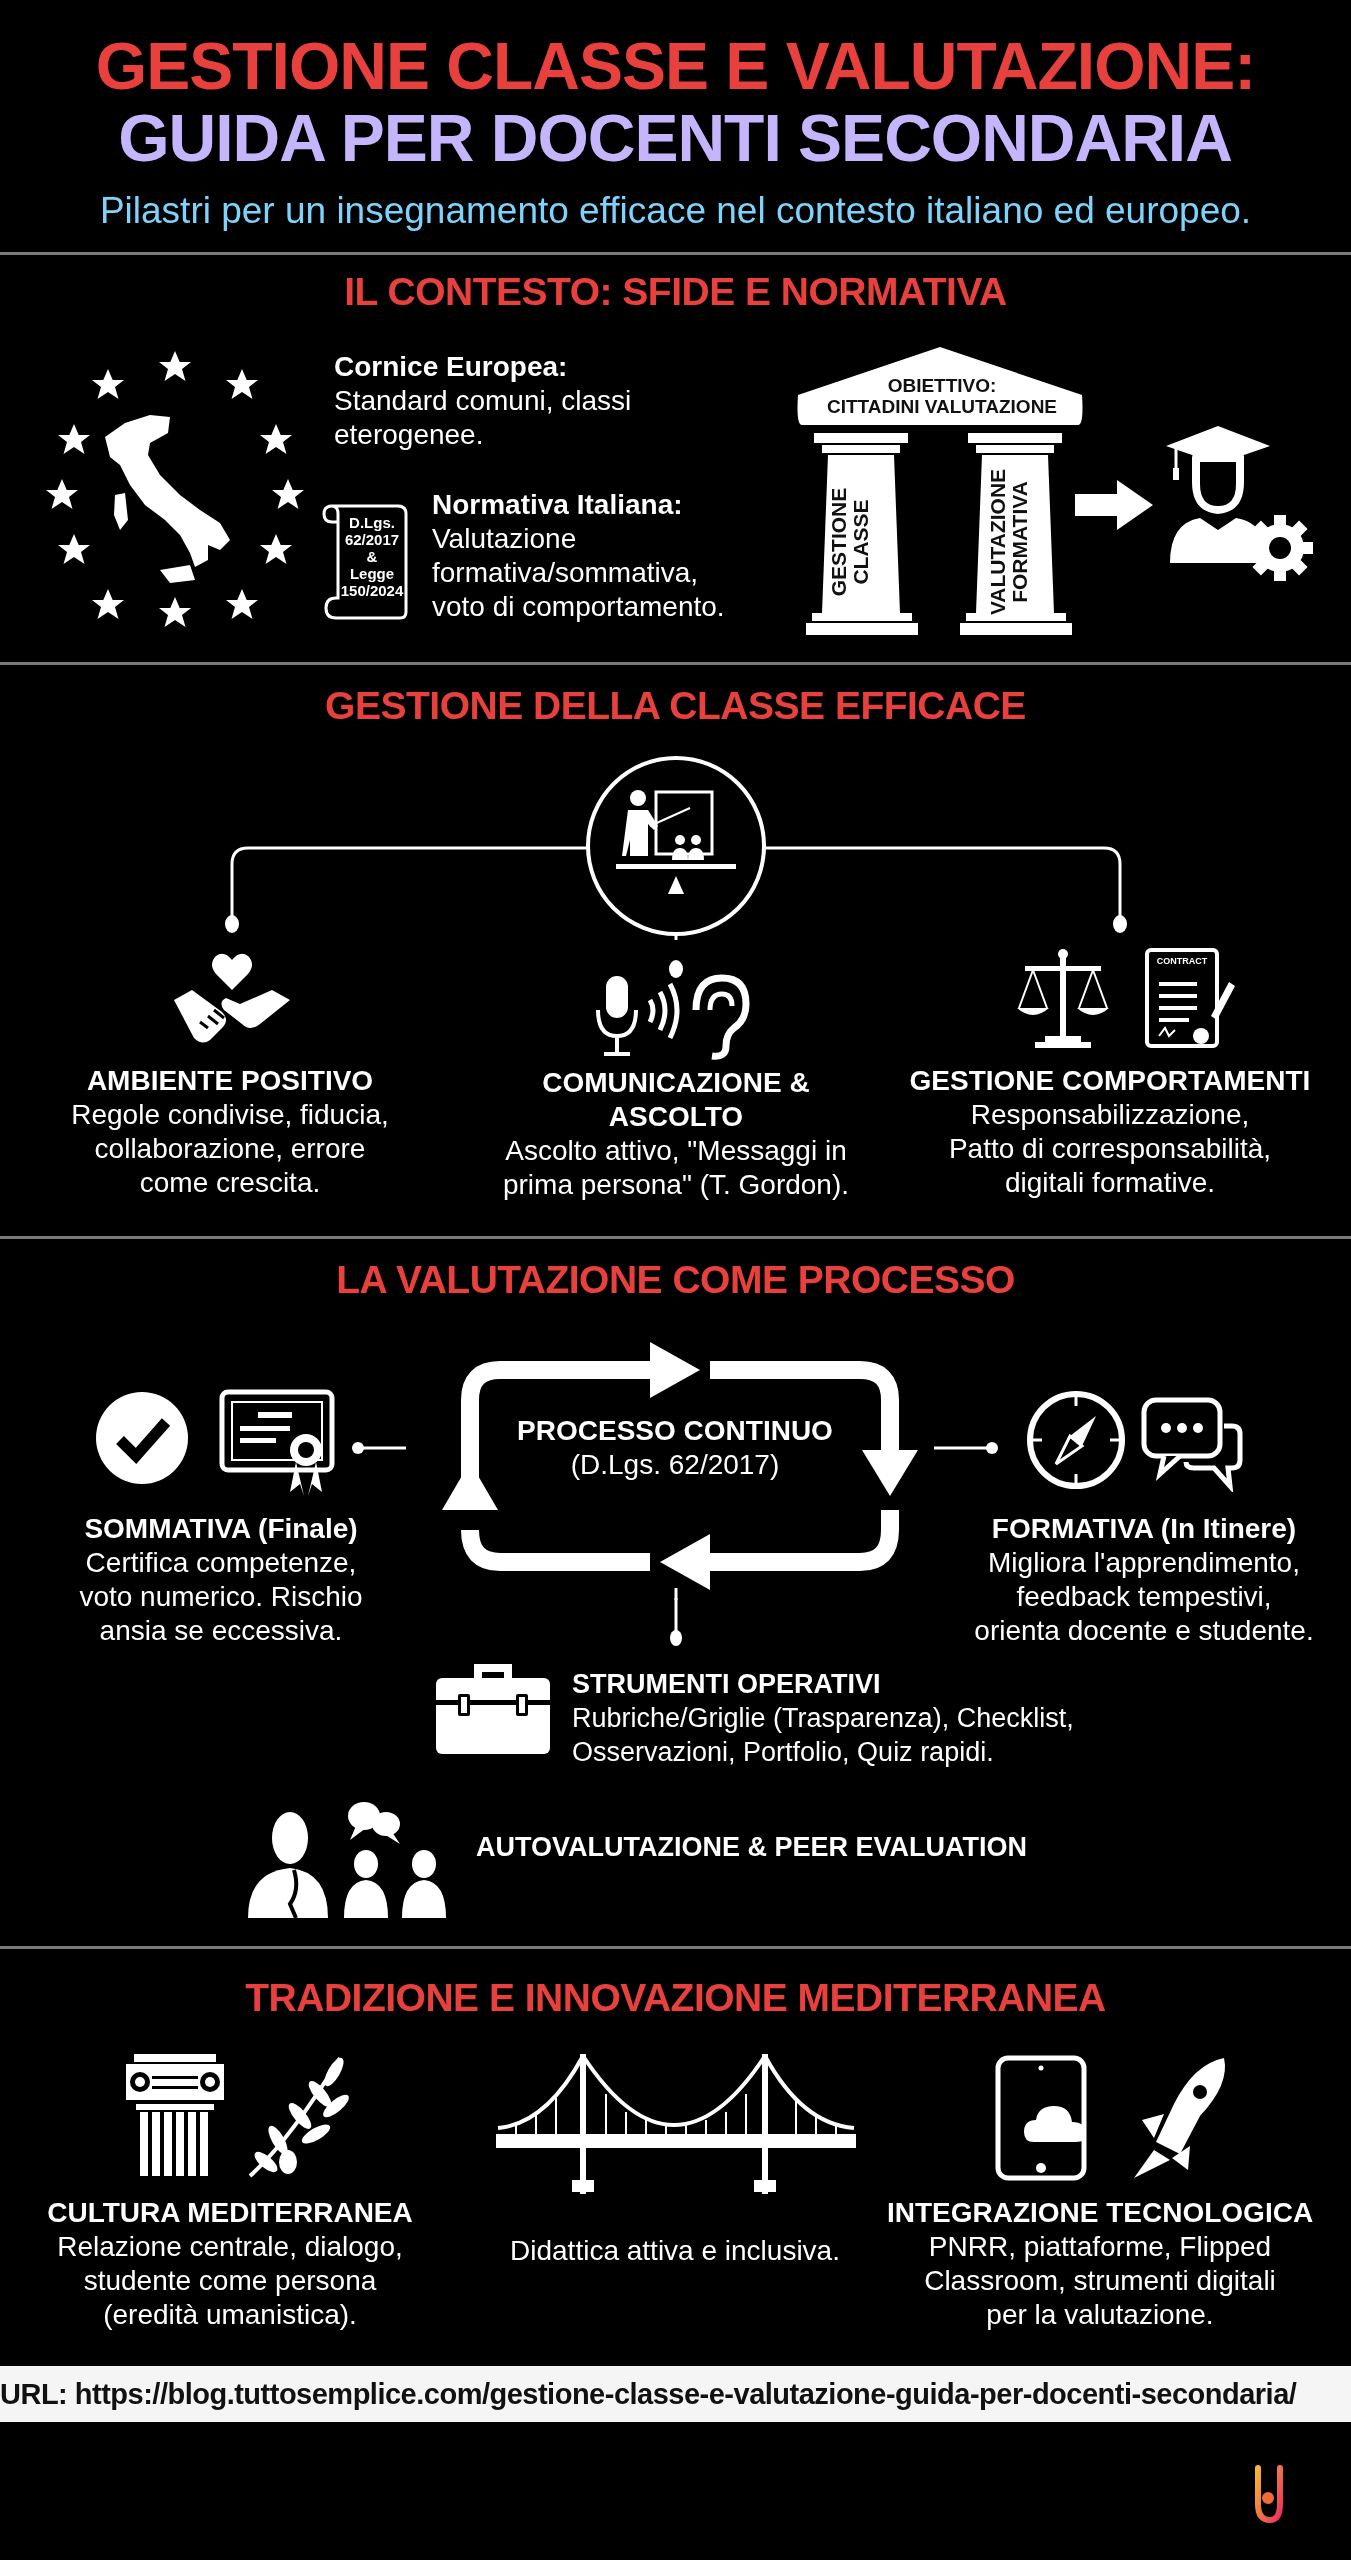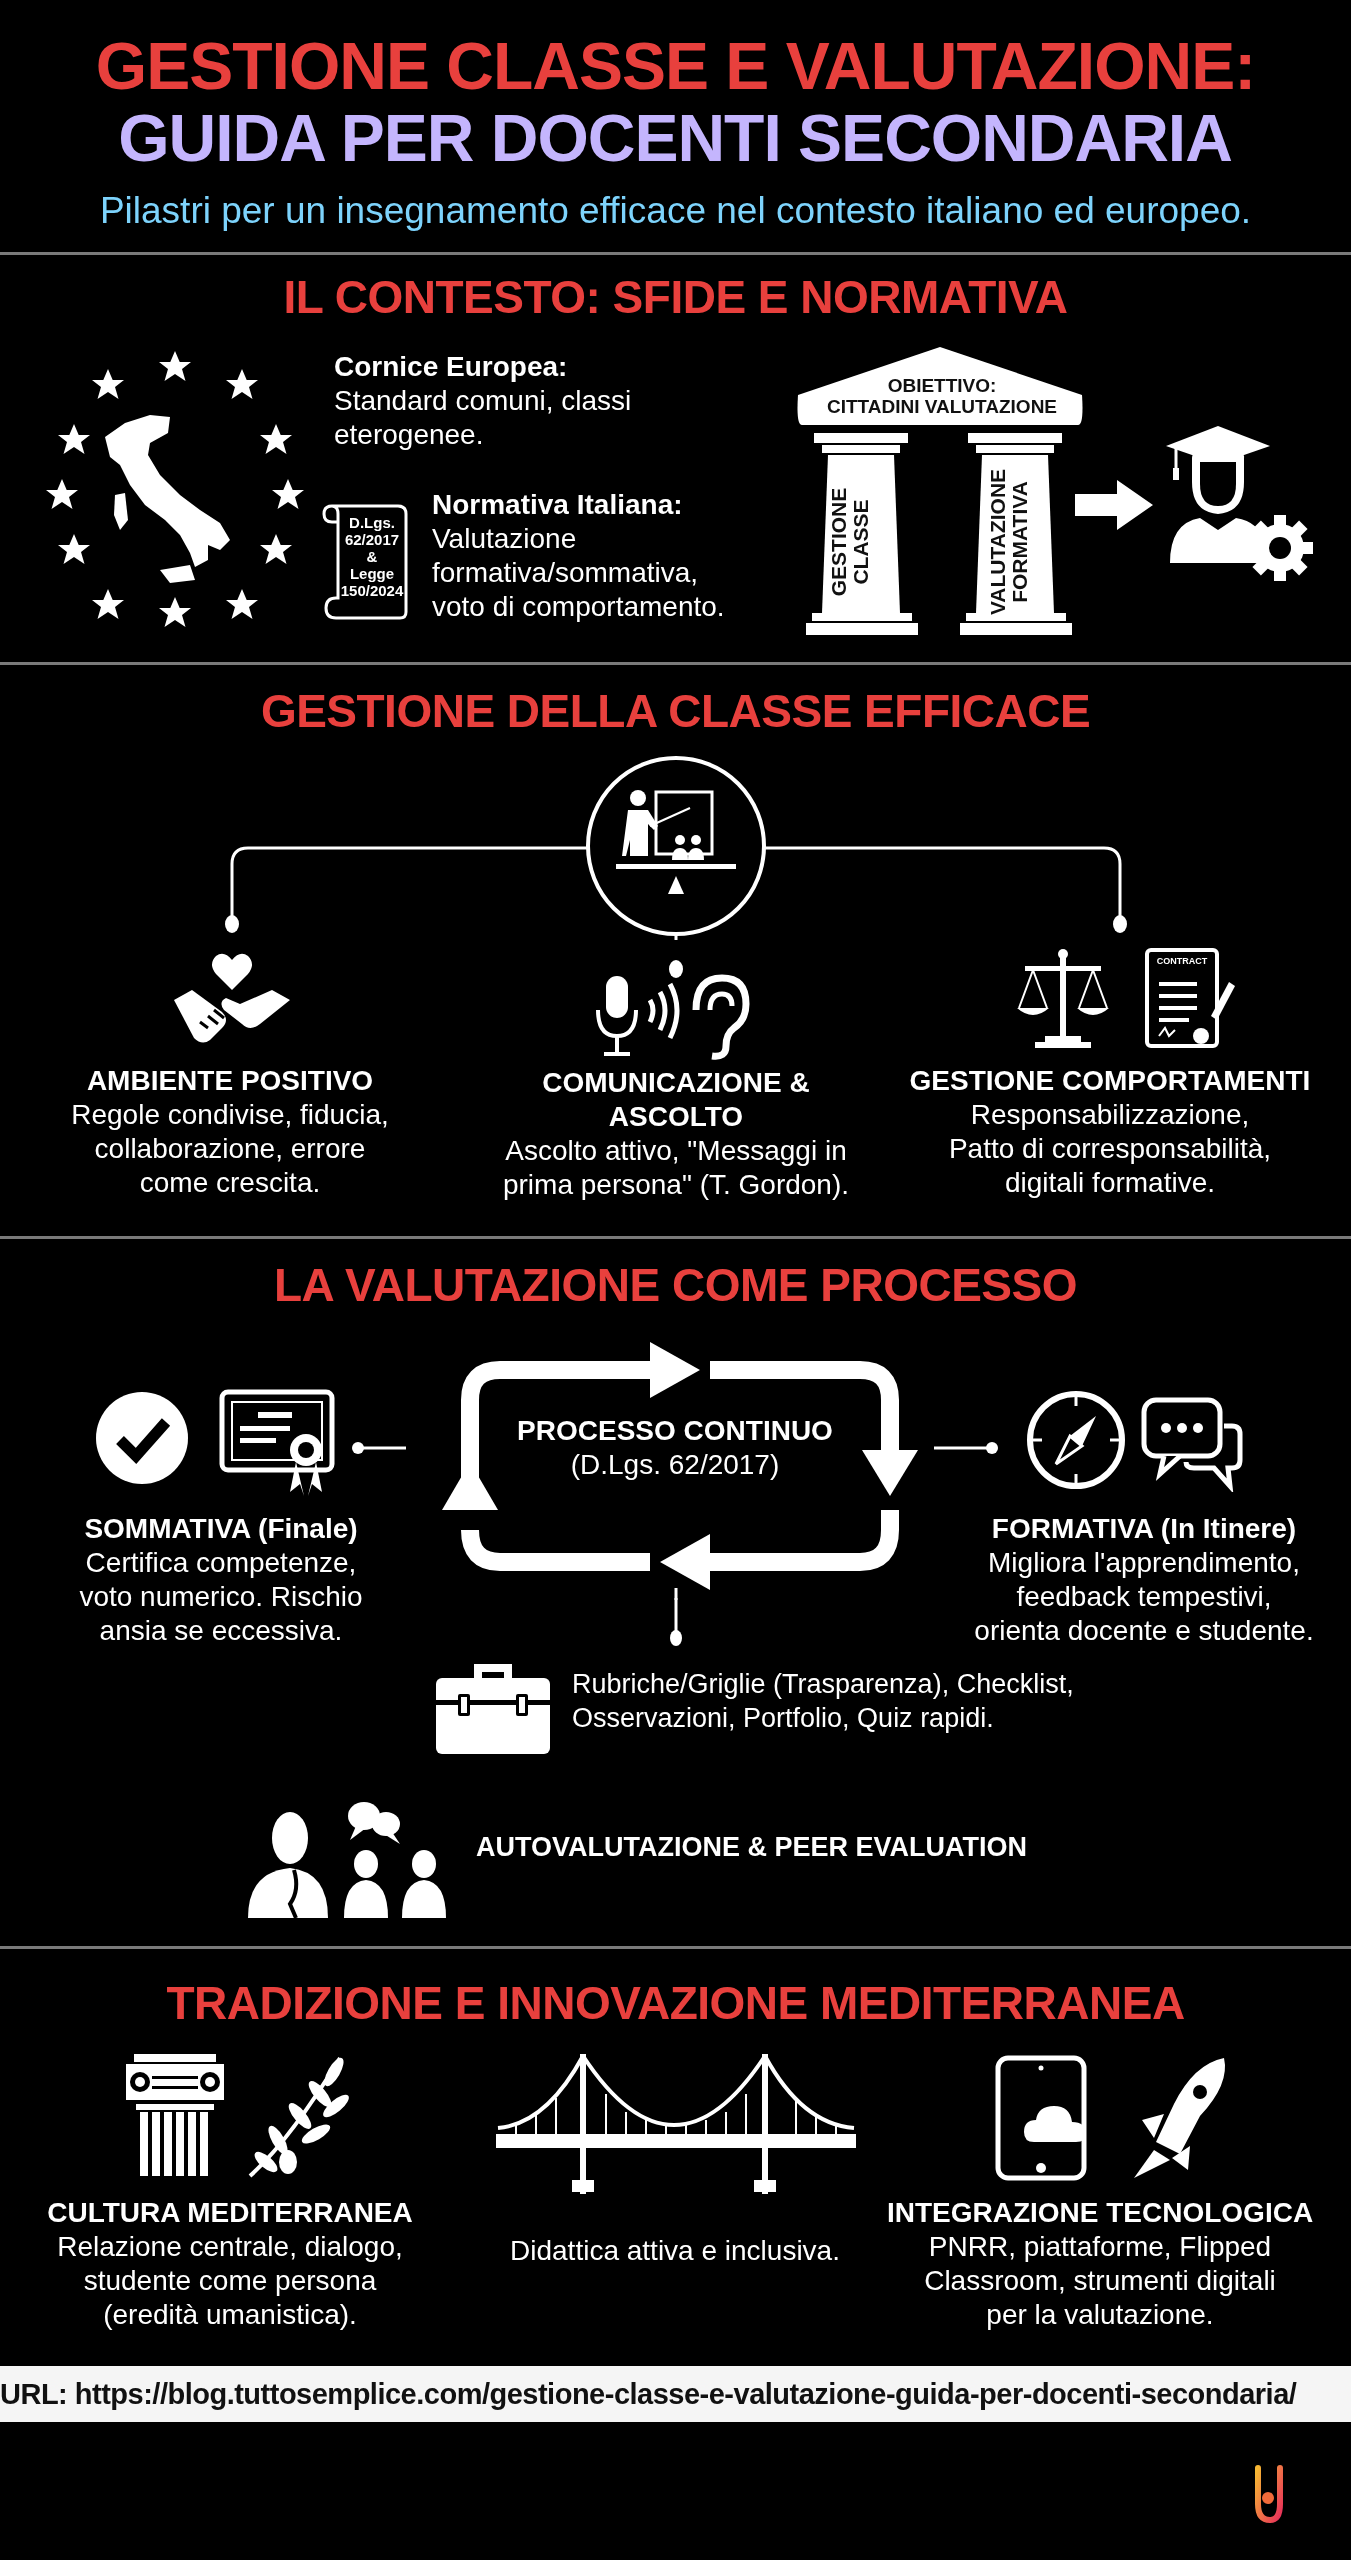--- a/index.html
+++ b/index.html
@@ -7,21 +7,21 @@
   body {
     width: 1351px; height: 2560px; position: relative; overflow: hidden;
     color: #fff; font-family: "Liberation Sans", "DejaVu Sans", sans-serif;
   }
   .abs { position: absolute; }
   .center { text-align: center; }
   .title1 { top: 28px; left: 0; width: 1351px; font-size: 66px; font-weight: 700; color: #e8403d; letter-spacing: -1px; }
   .title2 { top: 100px; left: 0; width: 1350px; font-size: 66px; font-weight: 700; color: #c4b5fd; letter-spacing: -1px; }
   .subtitle { top: 190px; left: 0; width: 1351px; font-size: 37px; color: #7dd3fc; }
   .divider { left: 0; width: 1351px; height: 3px; background: #7a7a7a; }
-  .sec-title { left: 0; width: 1351px; font-size: 46px; font-weight: 700; color: #e8403d; letter-spacing: -0.5px; }
+  .sec-title { left: 0; width: 1351px; font-size: 39px; font-weight: 700; color: #e8403d; letter-spacing: -0.5px; }
   .bold { font-weight: 700; }
   .t28 { font-size: 28px; line-height: 34px; }
   .t27 { font-size: 27px; line-height: 34px; }
   .url-bar { top: 2366px; left: 0; width: 1351px; height: 56px; background: #f5f5f5; color: #111; font-size: 29px; font-weight: 700; line-height: 56px; letter-spacing: -0.5px; }
   svg { display: block; }
 </style>
 </head>
 <body>
 
 <div class="abs center title1">GESTIONE CLASSE E VALUTAZIONE:</div>
@@ -332,20 +332,21 @@
     <path d="M40,4 H78 V18 H70 V12 H48 V18 H40 Z" fill="#fff"></path>
     <rect x="2" y="18" width="114" height="76" rx="6" fill="#fff"></rect>
     <rect x="2" y="40" width="114" height="5" fill="#000"></rect>
     <rect x="24" y="34" width="12" height="22" rx="2" fill="#000"></rect>
     <rect x="82" y="34" width="12" height="22" rx="2" fill="#000"></rect>
     <rect x="27" y="37" width="6" height="16" fill="#fff"></rect>
     <rect x="85" y="37" width="6" height="16" fill="#fff"></rect>
   </svg>
 </div>
 <div class="abs t27" style="left:572px;top:1667px">
+  <div class="bold">STRUMENTI OPERATIVI</div>
   <div>Rubriche/Griglie (Trasparenza), Checklist,</div>
   <div>Osservazioni, Portfolio, Quiz rapidi.</div>
 </div>
 
 <div class="abs" style="left:244px;top:1800px">
   <svg width="212" height="124" viewBox="0 0 212 124">
     <ellipse cx="46" cy="38" rx="18" ry="26" fill="#fff"></ellipse>
     <path d="M4,118 Q4,72 46,68 Q84,72 84,118 Z" fill="#fff"></path>
     <path d="M50,70 Q56,90 46,104 L52,118" stroke="#000" stroke-width="4" fill="none"></path>
     <ellipse cx="120" cy="16" rx="16" ry="14" fill="#fff"></ellipse>

